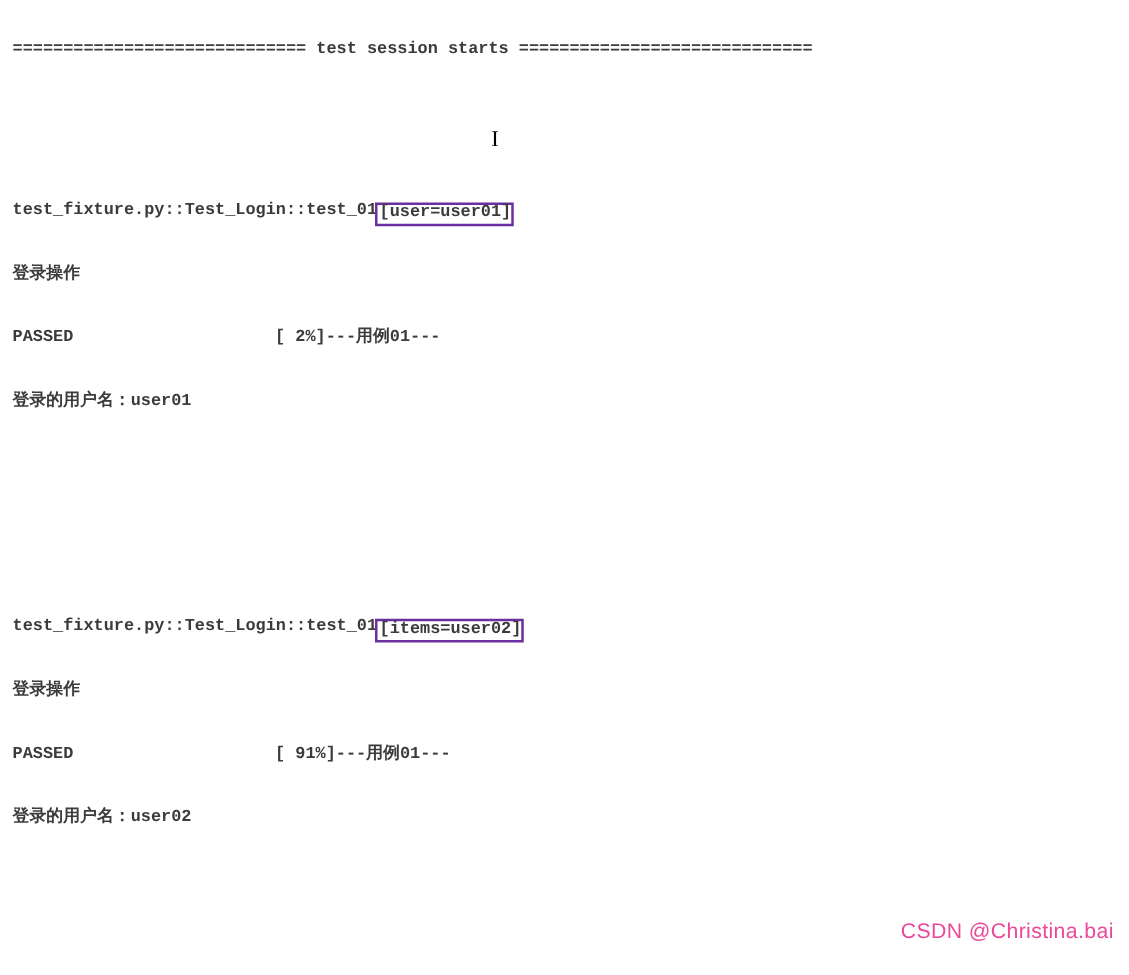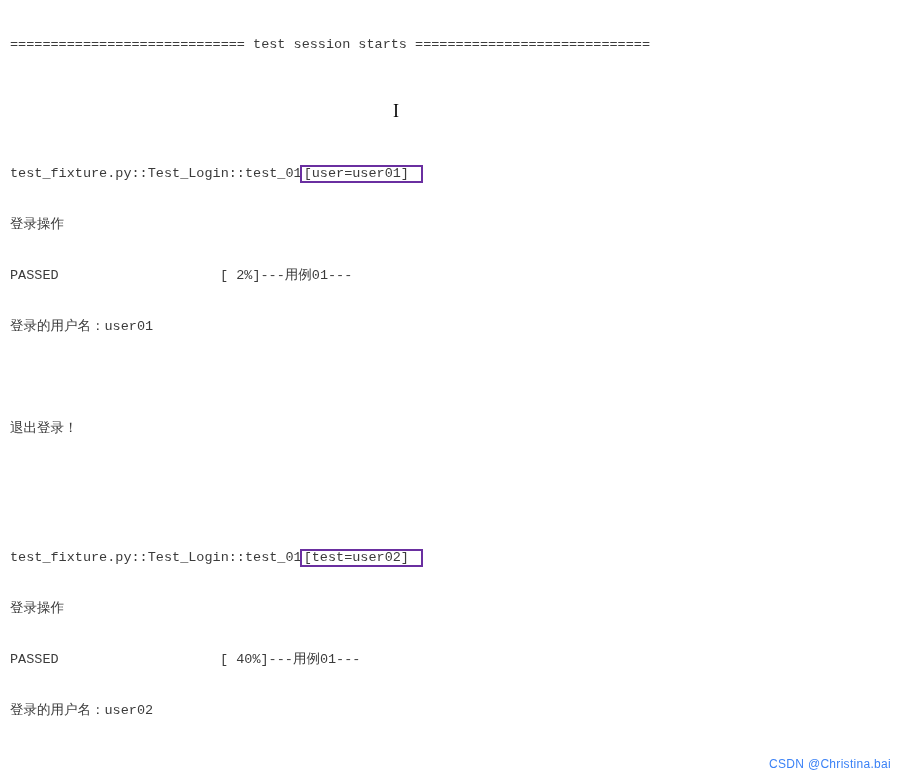--- a/index.html
+++ b/index.html
@@ -11,67 +11,66 @@
     font-size:13.5px;
     color:#3b3b3b;
     line-height:1.0;
     position:relative;
     overflow:hidden;
   }
   .term{
     padding:6px 10px 10px 10px;
     white-space:pre;
   }
-  .line{height:24px; display:flex; align-items:center;}
+  .line{height:24px; display:flex; align-items:flex-start;font-weight:bold;}
   .blank{height:24px;}
   .box{
     display:inline-block;
     border:2.5px solid #6a2fa0;
-    padding:0px 12px 1px 2px;
+    padding:0px 0 1px 2px;
     margin-left:-2px;
   }
   .tcursor{
     position:absolute;
     left:393px;
     top:102px;
     font-size:18px;
     font-family:serif;
     color:#000;
     pointer-events:none;
   }
   .watermark{
     position:absolute;
     right:12px;
-    bottom:10px;
+    bottom:27px;
     font-family:Arial,Helvetica,sans-serif;
-    font-size:12px;
-    color:#3b82f6;
+    font-size:17px;
+    color:#ec4899;
     letter-spacing:0.3px;
   }
 </style>
 </head>
 <body>
 
 <div class="term">
   <div class="line"><span>============================= test session starts =============================</span></div>
   <div class="blank"></div>
 
   
   <div class="line"><span>test_fixture.py::Test_Login::test_01</span><span class="box">[user=user01]</span></div>
   <div class="line"><span>登录操作</span></div>
   <div class="line"><span style="display:inline-block;width:210px;">PASSED</span><span>[ 2%]</span><span>---用例01---</span></div>
   <div class="line"><span>登录的用户名：</span><span>user01</span></div>
   <div class="blank"></div>
-  <div class="line"><span>退出登录！</span></div>
   <div class="blank"></div>
 
   
-  <div class="line"><span>test_fixture.py::Test_Login::test_01</span><span class="box">[test=user02]</span></div>
+  <div class="line"><span>test_fixture.py::Test_Login::test_01</span><span class="box">[items=user02]</span></div>
   <div class="line"><span>登录操作</span></div>
-  <div class="line"><span style="display:inline-block;width:210px;">PASSED</span><span>[ 40%]</span><span>---用例01---</span></div>
+  <div class="line"><span style="display:inline-block;width:210px;">PASSED</span><span>[ 91%]</span><span>---用例01---</span></div>
   <div class="line"><span>登录的用户名：</span><span>user02</span></div>
   
   
   
 
   
   
   
   
   

